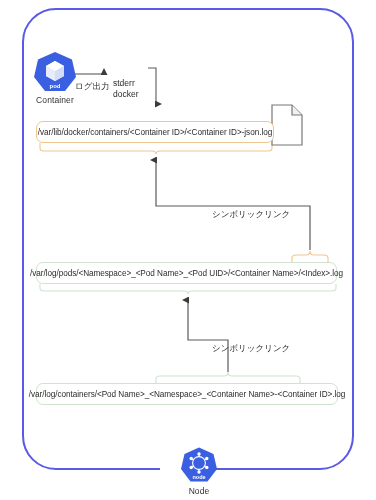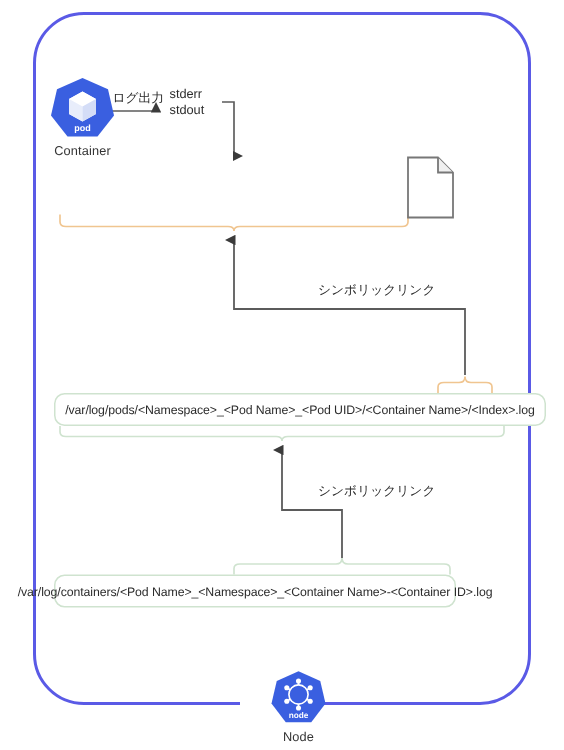--- a/index.html
+++ b/index.html
@@ -69,29 +69,30 @@
     border-radius: 7px;
     background: #ffffff;
     font-size: 8.2px;
     color: #2b2b2b;
     white-space: nowrap;
     letter-spacing: -0.05px;
   }
   .pathbox.orange { border: 1px solid #f0c590; }
   .pathbox.green  { border: 1px solid #cfe3cf; }
   #path-docker { left: 36px;  top: 121px; width: 238px; height: 22px; }
-  #path-pods   { left: 36px;  top: 262px; width: 328px; height: 22px; }
-  #path-cont   { left: 36px;  top: 383px; width: 268px; height: 22px; }
+  #path-pods   { left: 36px;  top: 262px; width: 301px; height: 22px; }
+  #path-cont   { left: 36px;  top: 383px; width: 302px; height: 22px; }
   
   .annot {
     position: absolute;
     font-size: 8.5px;
     color: #2b2b2b;
     white-space: nowrap;
     line-height: 11px;
+    margin-top: 21px;
   }
   #lbl-logoutput { left: 75px;  top: 60px;  font-size: 8.5px; }
   #lbl-stdout    { left: 113px; top: 57px; }
   #lbl-stderr    { left: 113px; top: 68px; }
   #lbl-symlink-1 { left: 212px; top: 188px; }
   #lbl-symlink-2 { left: 212px; top: 322px; }
   
   #file-icon {
     position: absolute;
     left: 271px;
@@ -198,22 +199,23 @@
     <span class="caption">Node</span>
   </div>
 
   <svg id="file-icon" viewBox="0 0 32 42" xmlns="http://www.w3.org/2000/svg">
     <path d="M1 1 L21 1 L31 11 L31 41 L1 41 Z" fill="#ffffff" stroke="#777777" stroke-width="1.2"></path>
     <path d="M21 1 L21 11 L31 11" fill="#f0f0f0" stroke="#777777" stroke-width="1.2"></path>
   </svg>
 
   <div class="annot" id="lbl-logoutput">ログ出力</div>
   <div class="annot" id="lbl-stdout">stderr</div>
-  <div class="annot" id="lbl-stderr">stdout</div>
+  <div class="annot" id="lbl-stderr">docker</div>
   <div class="annot" id="lbl-symlink-1">シンボリックリンク</div>
   <div class="annot" id="lbl-symlink-2">シンボリックリンク</div>
 
+  <div class="pathbox orange" id="path-docker">/var/lib/docker/containers/&lt;Container ID&gt;/&lt;Container ID&gt;-json.log</div>
 
   <div class="pathbox green" id="path-pods">/var/log/pods/&lt;Namespace&gt;_&lt;Pod Name&gt;_&lt;Pod UID&gt;/&lt;Container Name&gt;/&lt;Index&gt;.log</div>
 
   <div class="pathbox green" id="path-cont">/var/log/containers/&lt;Pod Name&gt;_&lt;Namespace&gt;_&lt;Container Name&gt;-&lt;Container ID&gt;.log</div>
 
 </div>
 
 </body></html>

